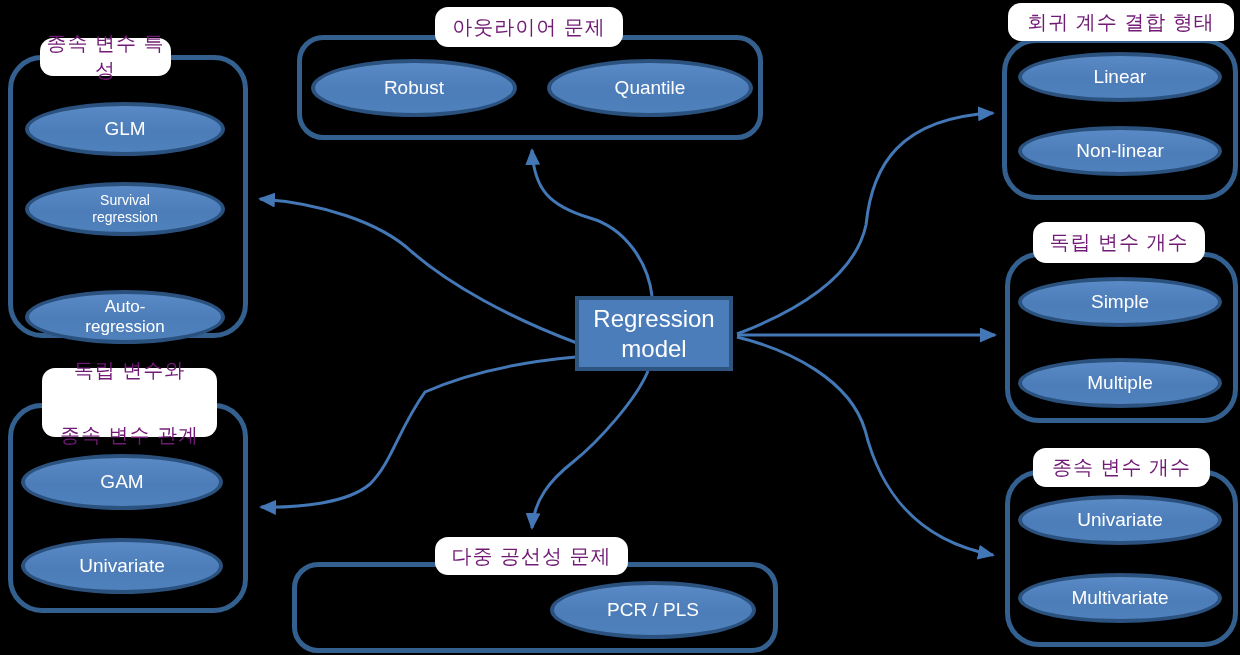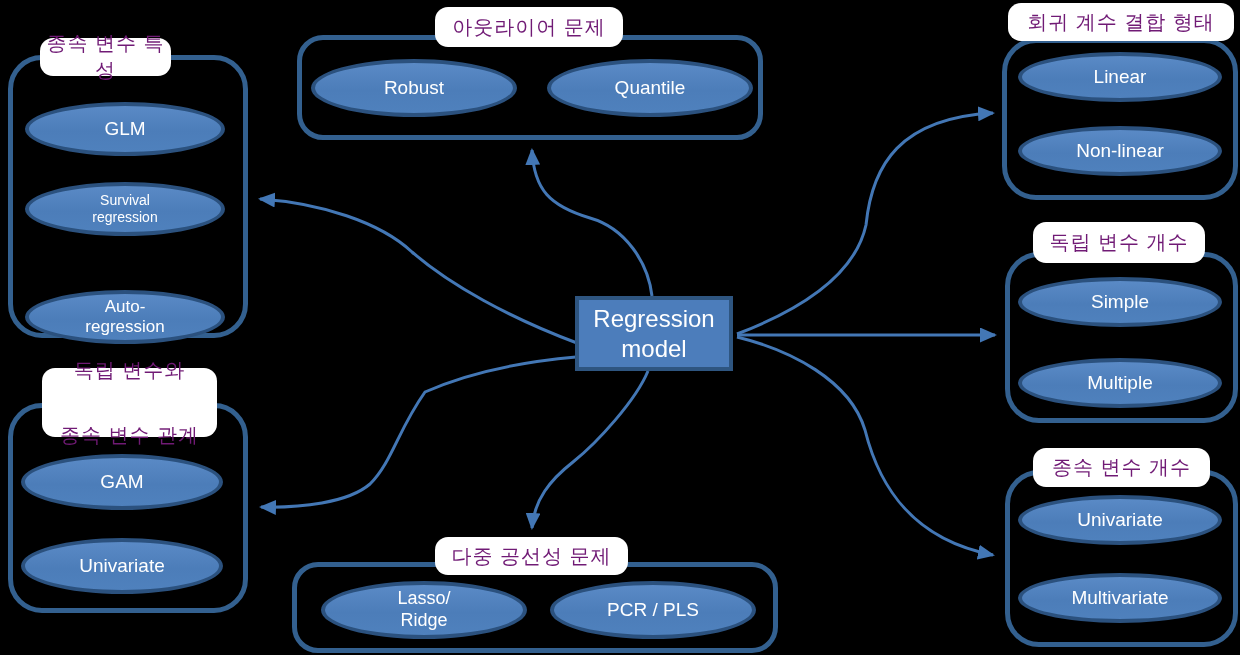--- a/index.html
+++ b/index.html
@@ -150,26 +150,20 @@
     <div>
         <div>GAM</div>
       </div>
   </div>
   <div class="ellipse" style="left:21px;top:538px;width:202px;height:56px;">
     <div>
         <div>Univariate</div>
       </div>
   </div>
 
-  <div class="ellipse" style="left:321px;top:581px;width:206px;height:58px;font-size:18px;">
-    <div>
-      <div>Lasso/</div>
-      <div>Ridge</div>
-    </div>
-  </div>
   <div class="ellipse" style="left:550px;top:581px;width:206px;height:58px;">
     <div>
         <div>PCR / PLS</div>
       </div>
   </div>
 
   <div id="center-node">
     <div>Regression</div>
     <div>model</div>
   </div>

